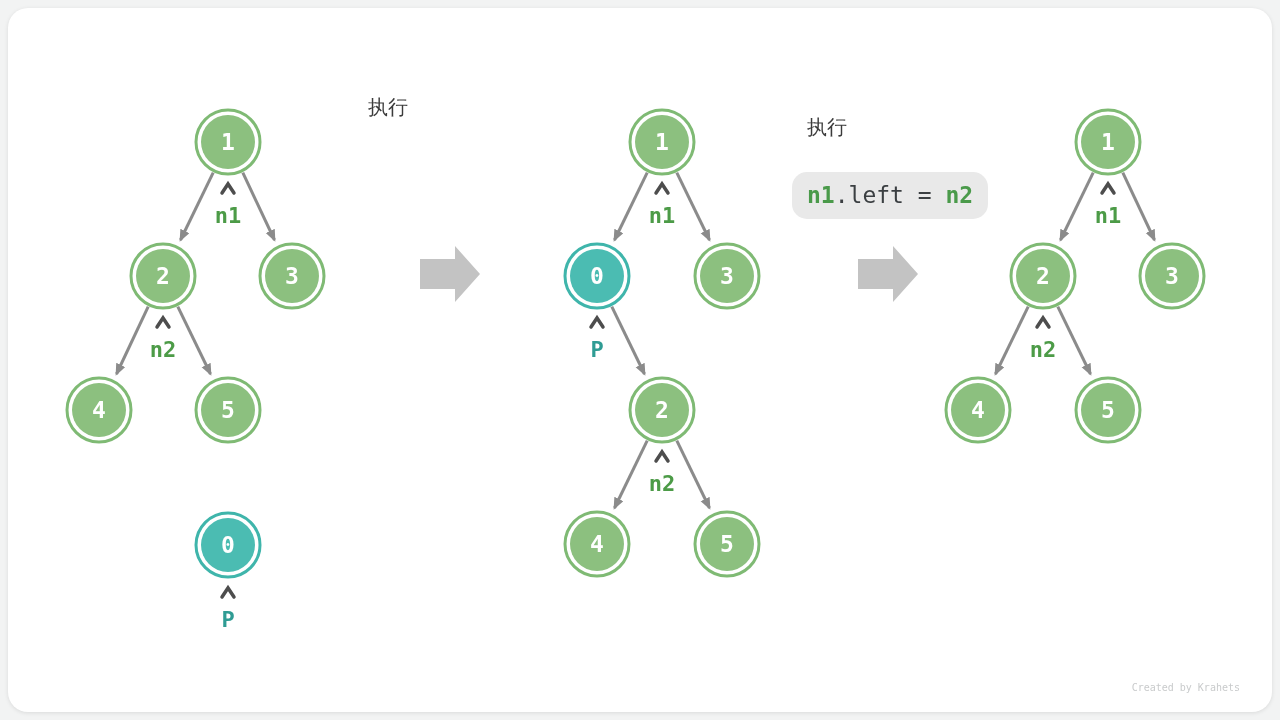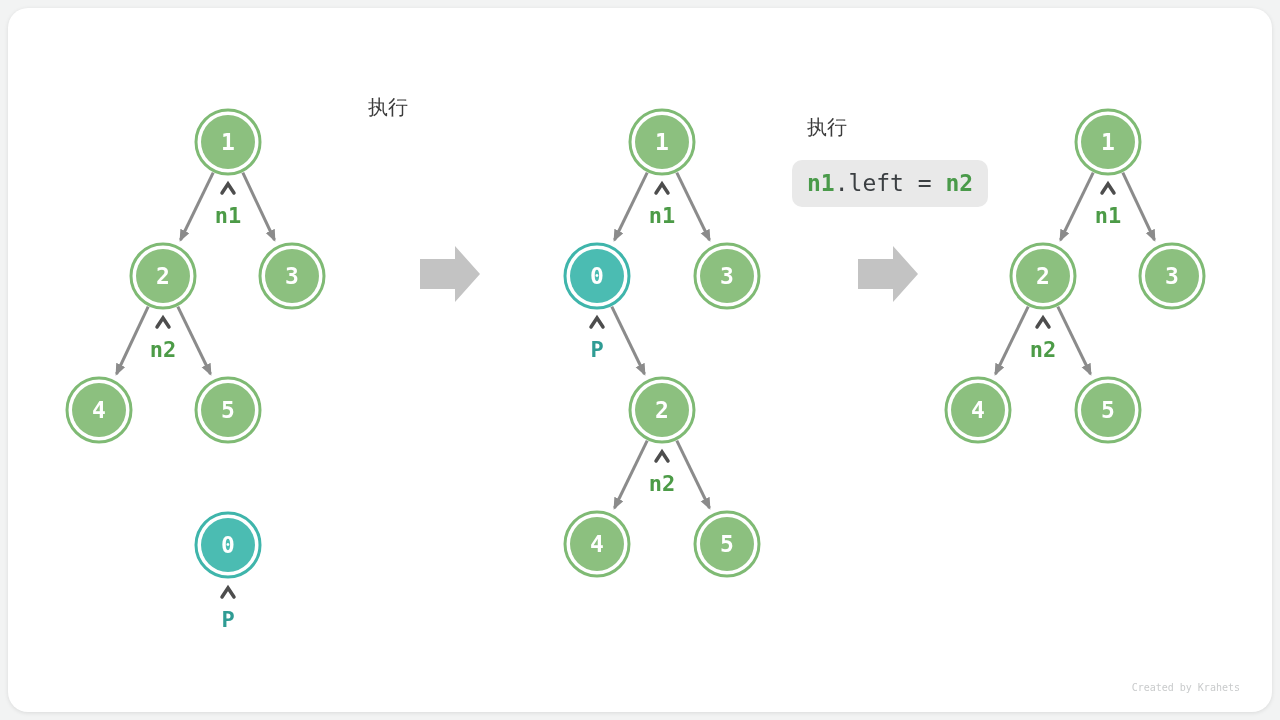--- a/index.html
+++ b/index.html
@@ -28,21 +28,21 @@
     font-size:23px;font-weight:bold;text-anchor:middle;}
   .caret{stroke:var(--caret-gray);stroke-width:3.5;fill:none;stroke-linecap:round;stroke-linejoin:miter;}
   .ptr-label{font-family:"DejaVu Sans Mono","Liberation Mono",monospace;font-size:22px;
     font-weight:bold;text-anchor:middle;}
   .ptr-green{fill:var(--pointer-green);}
   .ptr-teal{fill:var(--pointer-teal);}
   .block-arrow{fill:var(--block-arrow-gray);}
   .exec-panel{position:absolute;}
   .exec-title{margin-left:15px;font-size:20px;line-height:26px;color:var(--exec-title-color);}
   .code-box{background:var(--code-bg);border-radius:10px;padding:5px 15px;display:inline-block;}
-  .gap1{margin-top:22px;} .gap2{margin-top:20px;}
+  .gap1{margin-top:22px;} .gap2{margin-top:32px;border-radius:15px;}
   .code-box.one-line{padding:6px 15px;}
   .code-line{font-family:"DejaVu Sans Mono","Liberation Mono",monospace;font-size:23px;
     line-height:35px;white-space:pre;color:var(--code-text);}
   .tok-green{color:var(--code-green);font-weight:bold;}
   .tok-teal{color:var(--code-teal);font-weight:bold;}
   .watermark{position:absolute;right:32px;bottom:19px;font-family:"DejaVu Sans Mono","Liberation Mono",monospace;
     font-size:10px;color:var(--watermark-color);}
 </style>
 </head>
 <body>

